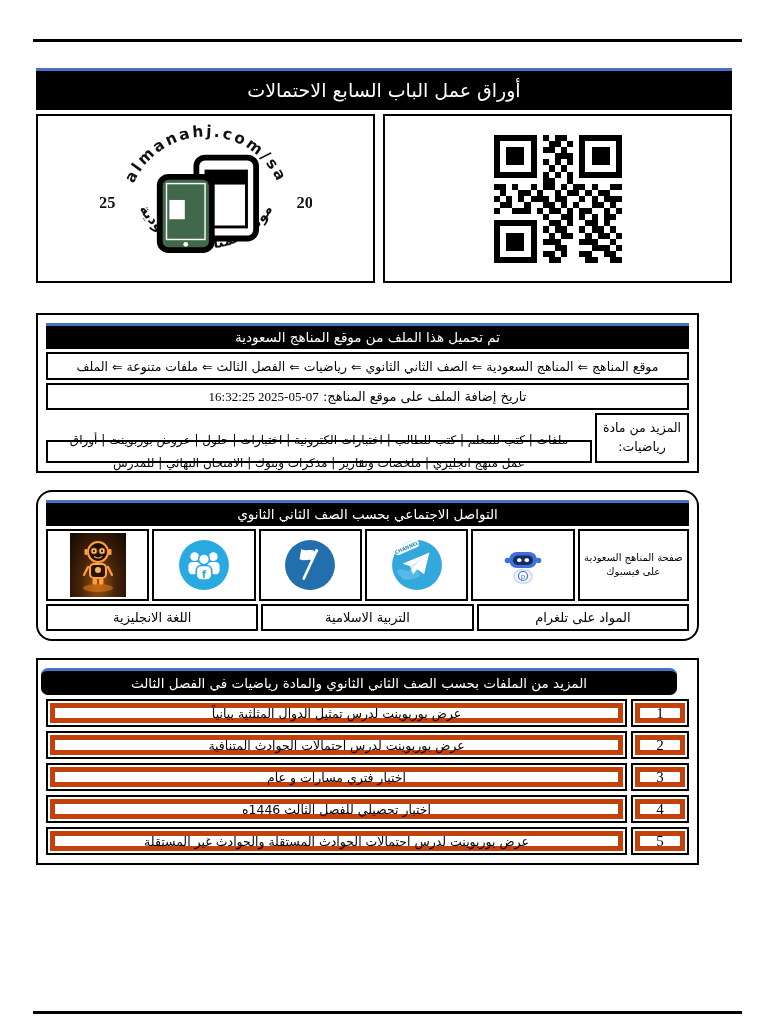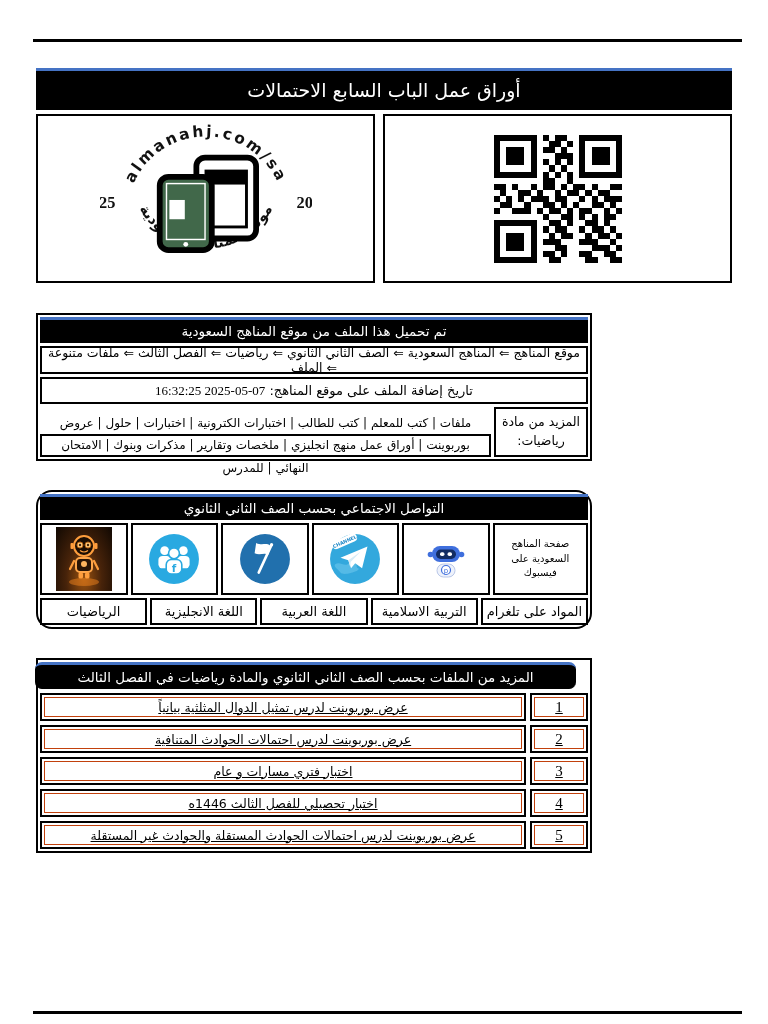--- a/index.html
+++ b/index.html
@@ -27,22 +27,22 @@
     font-size:19px;
   }
 
   
   #toprow { position:absolute; top:114px; left:36px; width:696px; height:169px; display:flex; gap:8px; }
   .topbox { border:2px solid #000; background:#fff; display:flex; align-items:center; justify-content:center; }
   #box-qr { width:349px; }
   #box-logo { flex:1; }
 
   .sectionwrap {
-    position:absolute; left:36px; width:556px;
-    border:2px solid #000; padding:2px; background:#fff;
+    position:absolute; left:36px; width:663px;
+    border:2px solid #000; padding:8px; background:#fff;
   }
   #sec-download { top:313px; }
   #sec-social   { top:490px;border-radius:16px; }
   #sec-files    { top:658px; }
 
   .rowbox {
     border:2px solid #000; margin-top:3px; background:#fff;
     display:flex; align-items:center; justify-content:center;
     text-align:center;
   }
@@ -69,22 +69,22 @@
     flex:1; border:2px solid #000; display:flex; align-items:center; justify-content:center;
     font-size:13px; background:#fff;
   }
 
   #files-header { margin-left:0; margin-right:0; }
   #sec-files .bar { height:27px; margin-left:6px; margin-left:0; margin-right:12px;border-radius:7px; }
   #sec-files .bar { width:calc(100% - 7px); }
   .file-row { display:flex; gap:4px; margin-top:4px; height:28px; }
   .dcell { border:2px solid #000; padding:2px; background:#fff; }
   .dcell-in {
-    border:1px solid #c2410c; width:100%; height:100%;
-    display:flex; align-items:center; justify-content:center; text-align:right;text-decoration:underline;
+    border:5px solid #c2410c; width:100%; height:100%;
+    display:flex; align-items:center; justify-content:center; text-align:right;
   }
   .num-cell { width:58px; }
   .num-cell .dcell-in { font-size:15px; font-family:"Liberation Serif", serif; }
   .name-cell { flex:1; }
   .name-cell .dcell-in { font-size:12.5px; }
 
   .robot-img {
     width:56px; height:64px;
     background: radial-gradient(ellipse at 50% 80%, #9a5210 0%, #47230a 45%, #100802 100%);
     display:flex; align-items:center; justify-content:center;
@@ -463,27 +463,21 @@
       </div>
     </div>
     <div id="subjects-row">
       <div class="subject-cell">
         <span>المواد على تلغرام</span>
       </div>
       <div class="subject-cell">
         <span>التربية الاسلامية</span>
       </div>
       <div class="subject-cell">
-        <span>اللغة العربية</span>
-      </div>
-      <div class="subject-cell">
         <span>اللغة الانجليزية</span>
-      </div>
-      <div class="subject-cell">
-        <span>الرياضيات</span>
       </div>
     </div>
   </div>
 
   <div class="sectionwrap" id="sec-files">
     <div class="bar" id="files-header">
       <span>المزيد من الملفات بحسب الصف الثاني الثانوي والمادة رياضيات في الفصل الثالث</span>
     </div>
 
     <div class="file-row">

